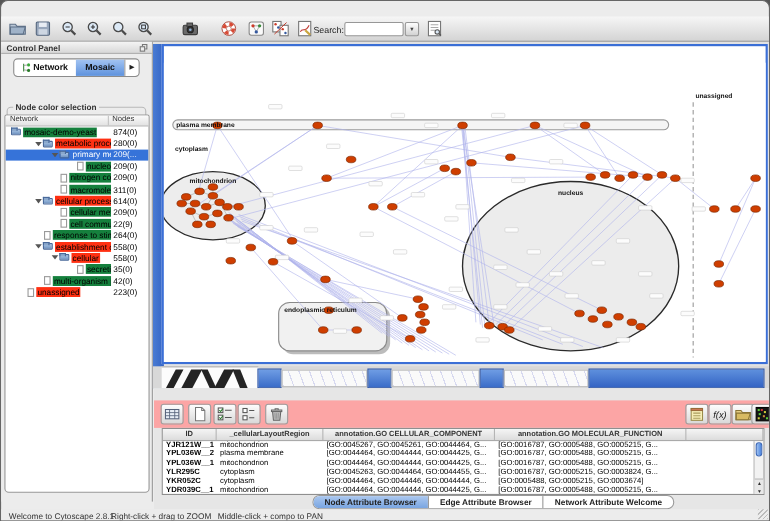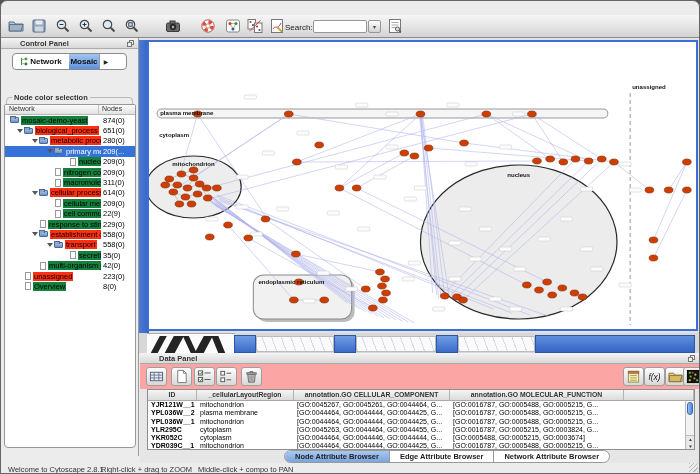--- a/index.html
+++ b/index.html
@@ -26,30 +26,30 @@
 .search-field { position:absolute; left:312px; top:5px; width:54px; height:13px;
   background:#fff; border:1px solid #979797; border-radius:2px; font-size:7px; }
 .search-drop { position:absolute; left:367px; top:5px; width:13px; height:13px;
   background:linear-gradient(#fefefe,#d2d2d2); border:1px solid #979797; border-radius:2px;
   font-size:6px; line-height:12px; text-align:center; color:#444; }
 
 
 .control-panel { position:absolute; left:0; top:37px; width:138px; height:418px;
   background:#ececec; border-right:1px solid #9a9a9a; }
 .panel-header { height:11px; background:linear-gradient(#f4f4f4,#d8d8d8); border-bottom:1px solid #ababab;
-  font-size:7.5px; font-weight:bold; color:#333; line-height:11px; padding-left:19px; position:relative; }
+  font-size:7.5px; font-weight:bold; color:#333; line-height:11px; padding-left:5px; position:relative; }
 .float-icon { position:absolute; right:4px; top:2px; width:7px; height:7px; }
 .float-icon i { position:absolute; border:1px solid #777; background:#eee; }
 .float-icon i:nth-child(1){ left:2px; top:0; width:5px; height:5px; }
 .float-icon i:nth-child(2){ left:0; top:2px; width:5px; height:5px; }
 .cp-tabs { position:absolute; left:11px; top:15px; width:115px; height:17px;
   border:1px solid #8b8b8b; border-radius:4px; background:#fff; display:flex; overflow:hidden; }
 .cp-tab { font-size:8px; font-weight:bold; color:#111; text-align:center; line-height:16px; }
 .cp-tab.network { width:56px; display:flex; align-items:center; justify-content:center; gap:2px; }
-.cp-tab.mosaic  { width:30px; background:linear-gradient(#a3c4f2,#5e92dd); }
+.cp-tab.mosaic  { width:44px; background:linear-gradient(#a3c4f2,#5e92dd); }
 .cp-tab-arrow { width:13px; border-left:1px solid #9a9a9a; font-size:6px; line-height:16px; text-align:center; color:#222; }
 .ncs { position:absolute; left:5px; top:59px; width:127px; height:30px;
   border:1px solid #b8b8b8; border-radius:4px; }
 .ncs-label { position:absolute; top:-5px; left:5px; background:#ececec; padding:0 2px;
   font-size:7.5px; font-weight:bold; color:#333; }
 .combo { position:absolute; left:6px; top:7px; width:113px; height:15px; background:#fff;
   border:1px solid #9a9a9a; border-radius:3px; font-size:8px; line-height:13px; padding-left:7px; color:#111; }
 .combo-btn { position:absolute; right:-1px; top:-1px; width:13px; height:15px;
   background:linear-gradient(#8fb6f2,#4d86e0); border:1px solid #3a67b8; border-radius:0 3px 3px 0;
   display:flex; flex-direction:column; align-items:center; justify-content:center; color:#fff; font-size:4px; line-height:4px; }
@@ -281,29 +281,20 @@
           <div class="trow">
             <div class="tleft">
               <span class="tind" style="width: 5px;"></span>
               <span class="tico-folder"></span>
               <span class="tlab hl-green">mosaic-demo-yeast</span>
             </div>
             <span class="tnodes">874(0)</span>
           </div>
           <div class="trow">
             <div class="tleft">
-              <span class="tind" style="width: 12px;"></span>
-              <span class="texp"></span>
-              <span class="tico-folder"></span>
-              <span class="tlab hl-red">biological_process</span>
-            </div>
-            <span class="tnodes">651(0)</span>
-          </div>
-          <div class="trow">
-            <div class="tleft">
               <span class="tind" style="width: 27px;"></span>
               <span class="texp"></span>
               <span class="tico-folder"></span>
               <span class="tlab hl-red">metabolic process</span>
             </div>
             <span class="tnodes">280(0)</span>
           </div>
           <div class="trow sel">
             <div class="tleft">
               <span class="tind" style="width: 42px;"></span>
@@ -361,37 +352,37 @@
               <span class="tlab hl-green">cell communicat</span>
             </div>
             <span class="tnodes">22(9)</span>
           </div>
           <div class="trow">
             <div class="tleft">
               <span class="tind" style="width: 35px;"></span>
               <span class="tico-file"></span>
               <span class="tlab hl-green">response to stimul</span>
             </div>
-            <span class="tnodes">229(0)</span>
+            <span class="tnodes">264(0)</span>
           </div>
           <div class="trow">
             <div class="tleft">
               <span class="tind" style="width: 27px;"></span>
               <span class="texp"></span>
               <span class="tico-folder"></span>
               <span class="tlab hl-red">establishment of lo</span>
             </div>
             <span class="tnodes">558(0)</span>
           </div>
           <div class="trow">
             <div class="tleft">
               <span class="tind" style="width: 42px;"></span>
               <span class="texp"></span>
               <span class="tico-folder"></span>
-              <span class="tlab hl-red">transport</span>
+              <span class="tlab hl-red">cellular</span>
             </div>
             <span class="tnodes">558(0)</span>
           </div>
           <div class="trow">
             <div class="tleft">
               <span class="tind" style="width: 65px;"></span>
               <span class="tico-file"></span>
               <span class="tlab hl-green">secretion</span>
             </div>
             <span class="tnodes">35(0)</span>
@@ -404,28 +395,20 @@
             </div>
             <span class="tnodes">42(0)</span>
           </div>
           <div class="trow">
             <div class="tleft">
               <span class="tind" style="width: 20px;"></span>
               <span class="tico-file"></span>
               <span class="tlab hl-red">unassigned</span>
             </div>
             <span class="tnodes">223(0)</span>
-          </div>
-          <div class="trow">
-            <div class="tleft">
-              <span class="tind" style="width: 20px;"></span>
-              <span class="tico-file"></span>
-              <span class="tlab hl-green">Overview</span>
-            </div>
-            <span class="tnodes">8(0)</span>
           </div>
         </div>
     </div>
   </div>
 
   <div class="mdi">
     <div class="blue-band"></div>
     <div class="net-window">
       <div class="nw-canvas">
         <svg id="net-svg" viewBox="0 0 540 272" preserveAspectRatio="none">
@@ -638,27 +621,20 @@
       <div class="thumb" style="left:117px;width:78px"></div>
       <div class="bluechip" style="left:195px"></div>
       <div class="thumb" style="left:217px;width:80px"></div>
       <div class="bluechip" style="left:297px"></div>
       <div class="thumb" style="left:319px;width:77px"></div>
       <div class="bluebar"></div>
     </div>
   </div>
 
   <div class="data-panel">
-    <div class="panel-header">
-      <span>Data Panel</span>
-      <div class="float-icon">
-          <i></i>
-          <i></i>
-        </div>
-    </div>
     <div class="dp-toolbar">
       <div class="dbtn" style="left:6px">
         <svg viewBox="0 0 16 16">
             <rect x="1.5" y="3.5" width="13" height="9" fill="#e8eef6" stroke="#55617a"></rect>
             <path d="M1.5 6.5 h13 M1.5 9.5 h13 M5.5 3.5 v9 M10.5 3.5 v9" stroke="#55617a" stroke-width=".8" fill="none"></path>
           </svg>
         </div>
       <div class="dbtn" style="left:31px">
         <svg viewBox="0 0 16 16">
             <path d="M4 1.5 h6 l3 3 v10 H4z" fill="#fff" stroke="#777"></path>
@@ -773,21 +749,21 @@
       <div class="dt-scroll">
         <div class="dt-thumb"></div>
         <div class="dt-arrows">▲<br>▼</div>
       </div>
     </div>
   </div>
 
   <div class="bottom-tabs" id="bottom-tabs">
       <div class="btab sel">Node Attribute Browser</div>
       <div class="btab">Edge Attribute Browser</div>
-      <div class="btab">Network Attribute Browser</div>
+      <div class="btab">Network Attribute Welcome</div>
     </div>
 
   <div class="statusbar" id="statusbar">
       <span class="status-item" style="left: 7px;">Welcome to Cytoscape 2.8.1</span>
       <span class="status-item" style="left: 100px;">Right-click + drag to ZOOM</span>
       <span class="status-item" style="left: 197px;">Middle-click + compo to PAN</span>
     </div>
   <div class="grip"></div>
 
 </div>

